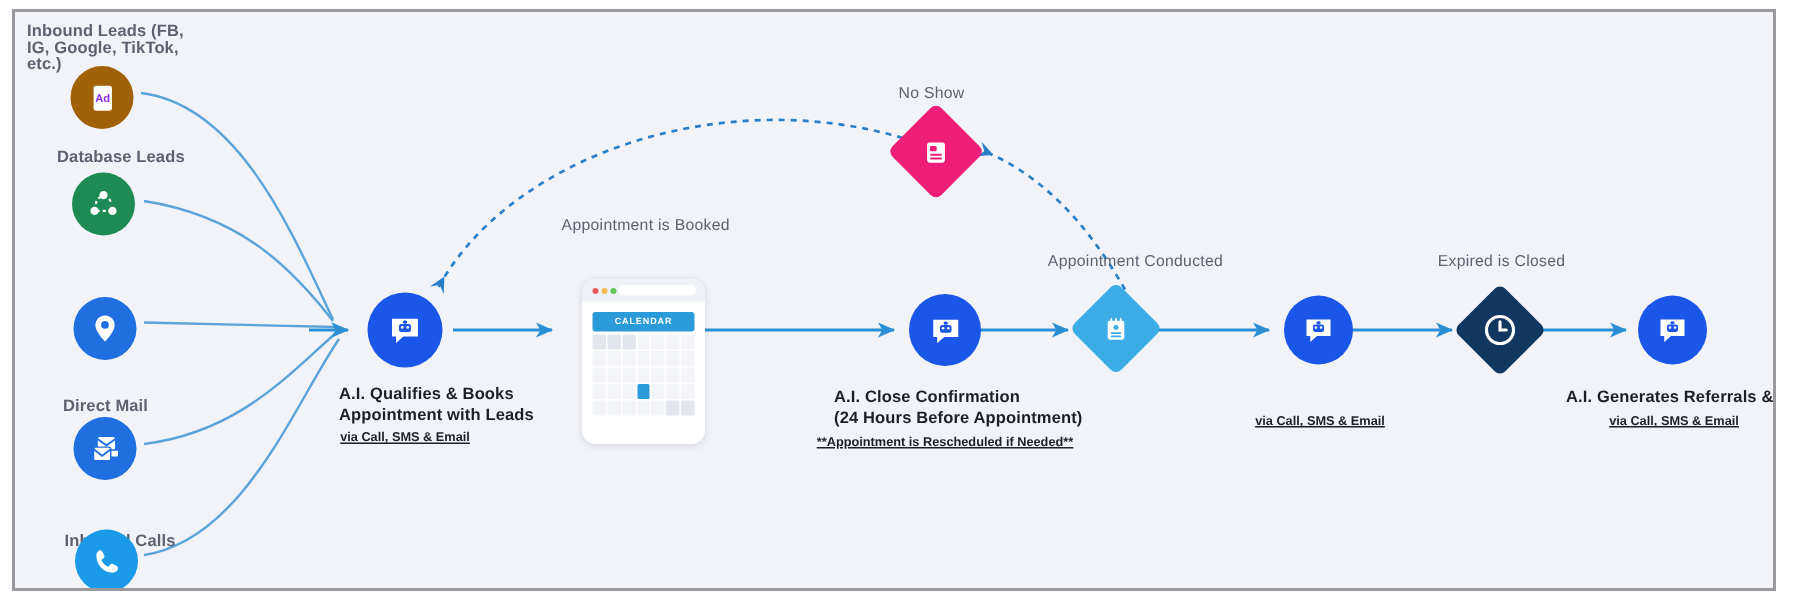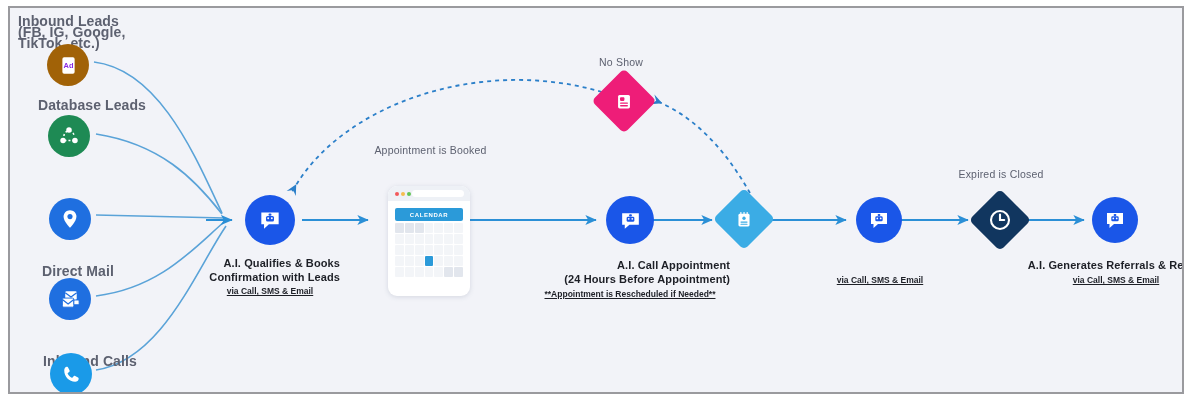--- a/index.html
+++ b/index.html
@@ -15,24 +15,24 @@
   
   .node{position:absolute;}
 
   
   .circ{border-radius:50%;display:flex;align-items:center;justify-content:center;}
 
   
   .diamond{display:flex;align-items:center;justify-content:center;}
 
   
-  .src-label{position:absolute;color:#5d6170;font-size:14px;font-weight:bold;
+  .src-label{position:absolute;color:#5d6170;font-size:11px;font-weight:bold;
              line-height:11px;letter-spacing:.1px;}
-  .node-title{position:absolute;text-align:right;color:#1d1f26;
-              font-size:11px;font-weight:bold;line-height:14px;letter-spacing:.1px;}
+  .node-title{position:absolute;text-align:left;color:#1d1f26;
+              font-size:11px;font-weight:bold;line-height:14px;letter-spacing:.1px;margin-left:26px;}
   .node-sub{position:absolute;text-align:center;color:#1d1f26;
             font-size:8.5px;font-weight:bold;line-height:11px;text-decoration:underline;}
   .stage-label{position:absolute;text-align:center;color:#5d6170;
                font-size:10.5px;font-weight:normal;letter-spacing:.2px;}
 
   
   #calmock{position:absolute;left:378px;top:178px;width:82px;height:110px;
            background:#ffffff;border-radius:9px;
            box-shadow:0 1px 5px rgba(80,90,120,.18);}
   #calbar{position:absolute;left:0;top:0;width:100%;height:15px;
@@ -137,21 +137,21 @@
   <div class="node circ" style="left:235px;top:187px;width:50px;height:50px;background:#1a56e8;">
     <svg width="26" height="26" viewBox="0 0 24 24">
       <path d="M4 5h16v11H11l-4.5 4v-4H4z" fill="#ffffff"></path>
       <rect x="8.3" y="8.3" width="7.4" height="5" rx="1.4" fill="#1a56e8"></rect>
       <rect x="10.6" y="6.1" width="2.8" height="2" rx="1" fill="#1a56e8"></rect>
       <circle cx="10.3" cy="10.4" r=".85" fill="#ffffff"></circle>
       <circle cx="13.7" cy="10.4" r=".85" fill="#ffffff"></circle>
     </svg>
   </div>
   <div class="node-title" style="left:190px;top:248px;width:140px;">A.I. Qualifies &amp; Books</div>
-  <div class="node-title" style="left:190px;top:262px;width:140px;">Confirmation with Leads</div>
+  <div class="node-title" style="left:190px;top:262px;width:140px;">Appointment with Leads</div>
   <div class="node-sub" style="left:190px;top:278px;width:140px;">via Call, SMS &amp; Email</div>
 
   <div class="stage-label" style="left:348px;top:136px;width:145px;">Appointment is Booked</div>
 
   <div id="calmock">
     <div id="calbar">
       <span class="dot" style="left:7px;background:#f2595b;"></span>
       <span class="dot" style="left:13px;background:#f5bd4f;"></span>
       <span class="dot" style="left:19px;background:#61c554;"></span>
       <span id="calurl"></span>
@@ -213,24 +213,25 @@
 
   <div class="node circ" style="left:596px;top:188px;width:48px;height:48px;background:#1a56e8;">
     <svg width="25" height="25" viewBox="0 0 24 24">
       <path d="M4 5h16v11H11l-4.5 4v-4H4z" fill="#ffffff"></path>
       <rect x="8.3" y="8.3" width="7.4" height="5" rx="1.4" fill="#1a56e8"></rect>
       <rect x="10.6" y="6.1" width="2.8" height="2" rx="1" fill="#1a56e8"></rect>
       <circle cx="10.3" cy="10.4" r=".85" fill="#ffffff"></circle>
       <circle cx="13.7" cy="10.4" r=".85" fill="#ffffff"></circle>
     </svg>
   </div>
-  <div class="node-title" style="left:520px;top:250px;width:200px;">A.I. Call Appointment</div>
+  <div class="node-title" style="left:520px;top:250px;width:200px;">A.I. Close Confirmation</div>
   <div class="node-title" style="left:520px;top:264px;width:200px;">(24 Hours Before Appointment)</div>
   <div class="node-sub" style="left:510px;top:281px;width:220px;">**Appointment is Rescheduled if Needed**</div>
 
+  <div class="stage-label" style="left:664px;top:160px;width:166px;">Appointment Conducted</div>
   <div class="node diamond" style="left:712px;top:189px;width:44px;height:44px;background:#3bace5;
               transform:rotate(45deg);border-radius:5px;">
     <div style="transform:rotate(-45deg);display:flex;">
       <svg width="19" height="19" viewBox="0 0 24 24">
         <rect x="5" y="4.5" width="14" height="16" rx="1.8" fill="#ffffff"></rect>
         <rect x="7.3" y="2.2" width="1.5" height="4" rx=".75" fill="#ffffff"></rect>
         <rect x="11.3" y="2.2" width="1.5" height="4" rx=".75" fill="#ffffff"></rect>
         <rect x="15.3" y="2.2" width="1.5" height="4" rx=".75" fill="#ffffff"></rect>
         <circle cx="12" cy="10.2" r="2.1" fill="#3bace5"></circle>
         <rect x="7.5" y="14.3" width="9" height="1.4" rx=".7" fill="#3bace5"></rect>

